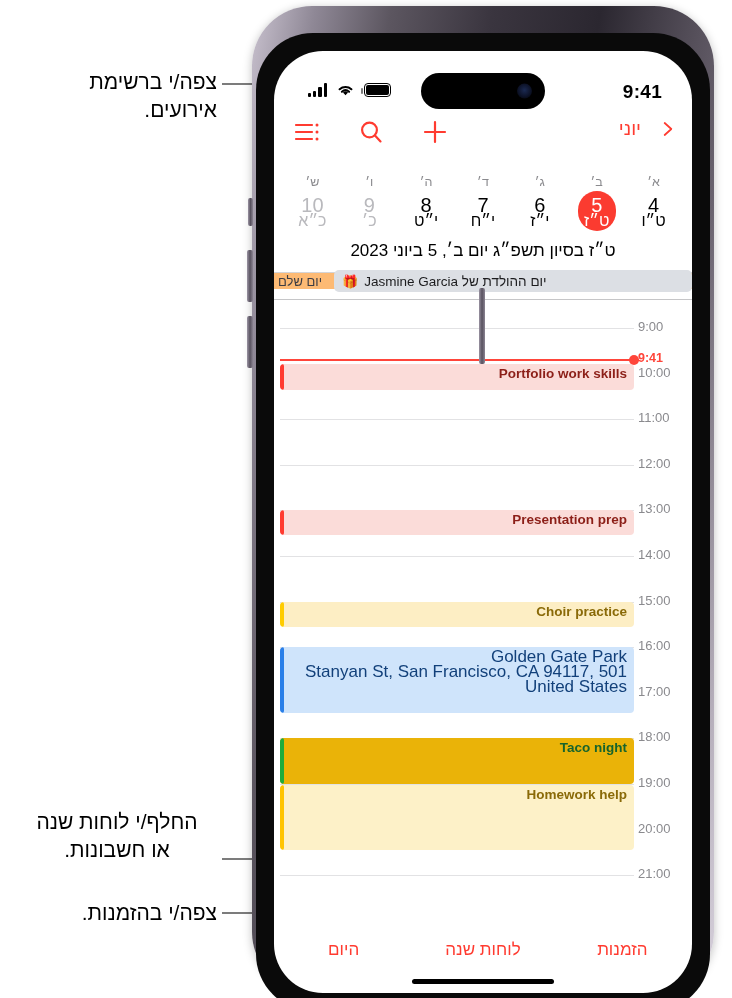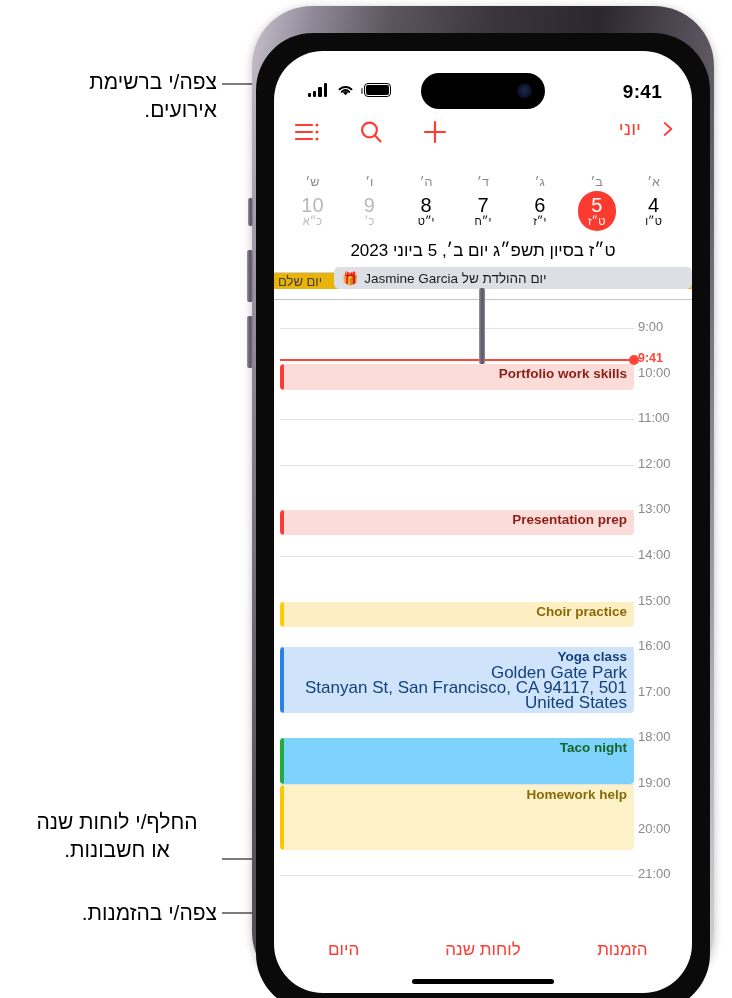--- a/index.html
+++ b/index.html
@@ -124,37 +124,37 @@
   }
   .daycol{flex:1;display:flex;flex-direction:column;align-items:center;}
   .dow{font-size:12.5px;color:#8a8a8e;height:15px;line-height:15px;}
   .datewrap{
     width:38px;height:40px;border-radius:20px;
     display:flex;flex-direction:column;align-items:center;justify-content:center;
     margin-top:1px;
   }
   .datewrap.today{background:#fb3b30;}
   .dnum{font-size:20px;font-weight:400;color:#000;line-height:21px;}
-  .dheb{font-size:11px;color:#000;line-height:12px;margin-top:-1px;text-align:center;}
+  .dheb{font-size:16px;color:#000;line-height:12px;margin-top:-1px;text-align:center;}
   .daycol.dim .dnum,.daycol.dim .dheb{color:#b9b9bd;}
   .datewrap.today .dnum,.datewrap.today .dheb{color:#fff;}
 
   
   #fulldate{
     position:absolute;left:0;top:190px;width:100%;
     text-align:center;font-size:17px;color:#000;direction:rtl;
   }
   #hairline{
     position:absolute;left:0;top:221px;width:100%;height:1px;background:#d4d4d6;
   }
 
   
   #allday{
     position:absolute;left:0;top:222px;width:100%;height:16px;
-    background:#eab308;display:flex;flex-direction:row-reverse;align-items:flex-end;
+    background:#fdba74;display:flex;flex-direction:row-reverse;align-items:center;
     direction:rtl;
   }
   #allday-label{
     width:52px;text-align:center;font-size:13px;color:#3c3c43;flex:none;
   }
   #allday-chip{
     flex:1;margin-left:8px;margin-right:0;height:22px;border-radius:5px;
     background:#dcdfe4;display:flex;flex-direction:row-reverse;align-items:center;
     justify-content:flex-start;padding:0 8px;box-sizing:border-box;gap:6px;
   }
@@ -410,26 +410,25 @@
           </div>
           <div class="event" style="top: 301.6px; height: 25.08px; background: rgb(253, 238, 196);">
             <div class="ebar" style="background:#ffcc00"></div>
             <div class="ebody">
               <div class="etitle" style="color:#8a6a08">Choir practice</div>
             </div>
           </div>
           <div class="event" style="top: 347.2px; height: 66.12px; background: rgb(207, 228, 251);">
             <div class="ebar" style="background:#2a7fe8"></div>
             <div class="ebody">
-              <div class="etitle" style="color:#12407a">Yoga class</div>
               <div class="eloc" style="color:#12407a">Golden Gate Park</div>
               <div class="eloc" style="color:#12407a">501 Stanyan St, San Francisco, CA 94117, United States</div>
             </div>
           </div>
-          <div class="event" style="top: 438.4px; height: 45.6px; background: #7dd3fc;">
+          <div class="event" style="top: 438.4px; height: 45.6px; background: #eab308;">
             <div class="ebar" style="background:#1fac3c"></div>
             <div class="ebody">
               <div class="etitle" style="color:#17642b">Taco night</div>
             </div>
           </div>
           <div class="event" style="top: 484.912px; height: 65.208px; background: rgb(253, 241, 200);">
             <div class="ebar" style="background:#ffc400"></div>
             <div class="ebody">
               <div class="etitle" style="color:#8a6a08">Homework help</div>
             </div>

